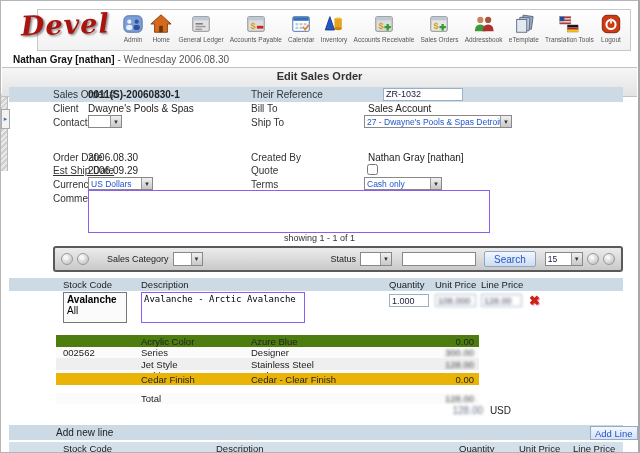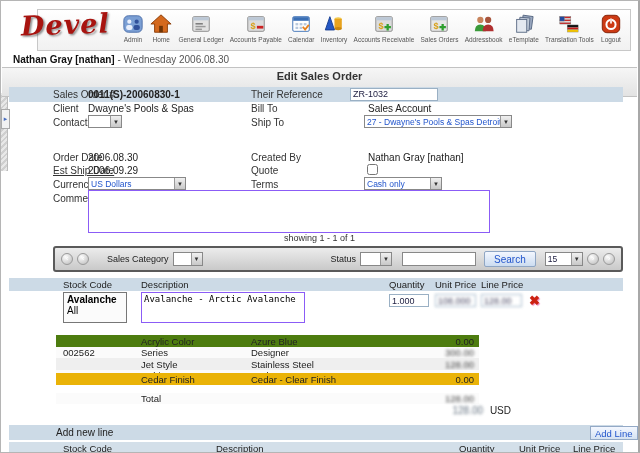--- a/index.html
+++ b/index.html
@@ -267,21 +267,21 @@
 
   <div class="userbar"><b>Nathan Gray [nathan]</b><span> - </span><span>Wednesday 2006.08.30</span></div>
 
   <div class="titlebar">Edit Sales Order</div>
 
   <div class="band" style="top:86px;height:15px;"></div>
 
   <span class="lab" style="left:52px;top:88px;">Sales Order #</span>
   <span class="val bold" style="left:87px;top:88px;">0011(S)-20060830-1</span>
   <span class="lab" style="left:250px;top:88px;">Their Reference</span>
-  <input class="txt" style="left: 349px; top: 86.5px; width: 88px;" value="ZR-1032">
+  <input class="txt" style="left: 382px; top: 86.5px; width: 80px;" value="ZR-1032">
 
   <span class="lab" style="left:52px;top:102px;">Client</span>
   <span class="val" style="left:87px;top:102px;">Dwayne's Pools &amp; Spas</span>
   <span class="lab" style="left:250px;top:102px;">Bill To</span>
   <span class="val" style="left:367px;top:102px;">Sales Account</span>
 
   <span class="lab" style="left:52px;top:116px;">Contact</span>
   <span class="sel" style="left:87px;top:114px;width:34px;">
       <span class="sv"></span>
       <span class="arrow">▼</span>
@@ -296,21 +296,21 @@
   <span class="val" style="left:87px;top:151px;">2006.08.30</span>
   <span class="lab" style="left:250px;top:151px;">Created By</span>
   <span class="val" style="left:367px;top:151px;">Nathan Gray [nathan]</span>
 
   <span class="lab" style="left:52px;top:164px;text-decoration:underline;">Est Ship Date</span>
   <span class="val" style="left:87px;top:164px;">2006.09.29</span>
   <span class="lab" style="left:250px;top:164px;">Quote</span>
   <input type="checkbox" class="chk" style="left: 366px; top: 163px;">
 
   <span class="lab" style="left:52px;top:178px;">Currency</span>
-  <span class="sel" style="left:87px;top:176px;width:98px;">
+  <span class="sel" style="left:87px;top:176px;width:65px;">
       <span class="sv">US Dollars</span>
       <span class="arrow">▼</span>
     </span>
   <span class="lab" style="left:250px;top:178px;">Terms</span>
   <span class="sel" style="left:363px;top:176px;width:78px;">
       <span class="sv">Cash only</span>
       <span class="arrow">▼</span>
     </span>
 
   <span class="lab" style="left:52px;top:192px;">Comments</span>

